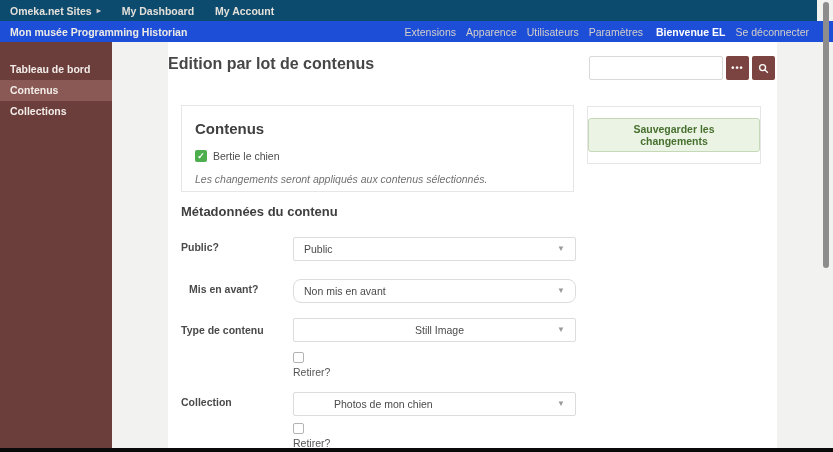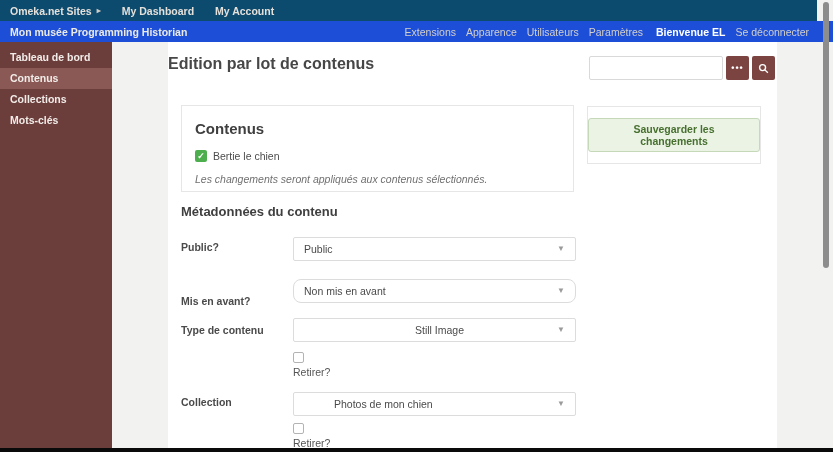--- a/index.html
+++ b/index.html
@@ -18,21 +18,21 @@
   .adminbar {
     position:absolute; top:21px; left:0; right:0; height:21px; background:#1d4ed8;
     display:flex; align-items:center; justify-content:space-between; padding:0 24px 0 10px; z-index:5;
   }
   .adminbar .site-title { color:#eceae5; font-size:10.5px; font-weight:700; cursor:pointer; }
   .adminbar .right { display:flex; align-items:center; gap:10px; }
   .adminbar .right .nav-link { color:#d3cfca; font-size:10.5px; cursor:pointer; }
   .adminbar .right .welcome { color:#ffffff; font-weight:700; margin-left:3px; }
   
   .sidebar { position:absolute; top:42px; bottom:0; left:0; width:112px; background:#6b3e3c; z-index:2; }
-  .sidebar ul { list-style:none; padding-top:5px; }
+  .sidebar ul { list-style:none; padding-top:17px; }
   .sidebar li {
     padding:4px 6px 4px 10px; font-size:10.5px; font-weight:700; color:#f2ecE8;
     color:#f2ece8; cursor:pointer; line-height:13px;
   }
   .sidebar li.active { background:#8a5955; }
   
   .content { position:absolute; left:168px; top:42px; width:609px; bottom:0; background:#ffffff; z-index:1; }
   .page-title { position:absolute; left:0; top:13px; font-size:16px; font-weight:700; color:#474747; }
   .search-bar { position:absolute; top:14px; right:2px; display:flex; align-items:center; }
   .search-input {
@@ -105,21 +105,20 @@
       <span class="nav-link welcome">Bienvenue EL</span>
       <span class="nav-link">Se déconnecter</span>
     </span>
   </div>
 
   <nav class="sidebar">
     <ul>
       <li>Tableau de bord</li>
       <li class="active">Contenus</li>
       <li>Collections</li>
-      <li>Mots-clés</li>
     </ul>
   </nav>
 
   <main class="content">
     <h1 class="page-title">Edition par lot de contenus</h1>
 
     <div class="search-bar">
       <input class="search-input" type="text" placeholder="" style="">
       <button class="sq-btn">
         <span class="dots">•••</span>
@@ -150,21 +149,21 @@
     </section>
 
     <h2 class="meta-heading">Métadonnées du contenu</h2>
 
     <label class="field-label" style="top:199px;">Public?</label>
     <div class="select" style="top:195px;">
       <span>Public</span>
       <span class="chev">▼</span>
     </div>
 
-    <label class="field-label" style="top:253px;">Mis en avant?</label>
+    <label class="field-label" style="top:241px;margin-left:8px;">Mis en avant?</label>
     <div class="select" style="top:237px;border-radius:8px;">
       <span>Non mis en avant</span>
       <span class="chev">▼</span>
     </div>
 
     <label class="field-label" style="top:282px;">Type de contenu</label>
     <div class="select" style="top:276px;text-align:center;">
       <span>Still Image</span>
       <span class="chev">▼</span>
     </div>

